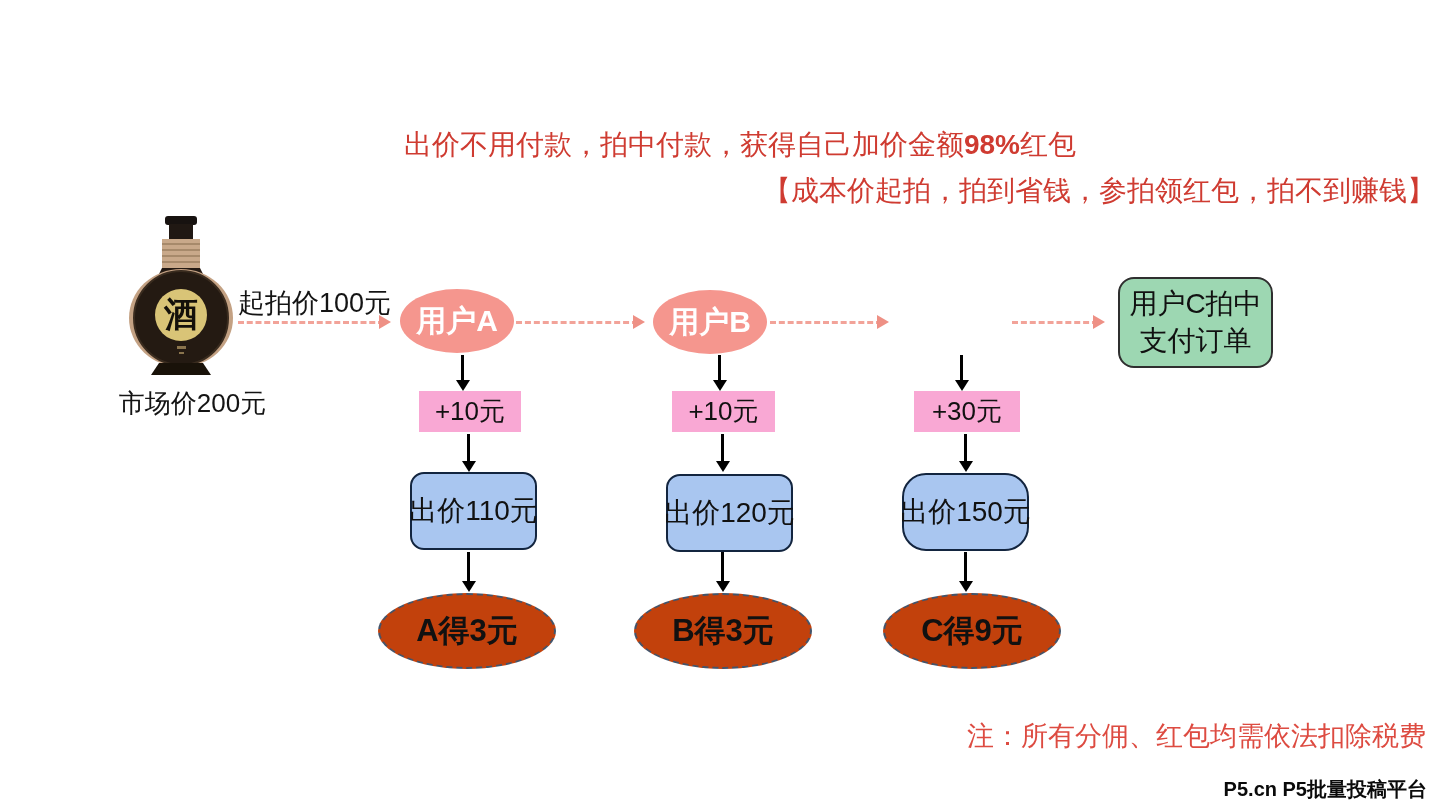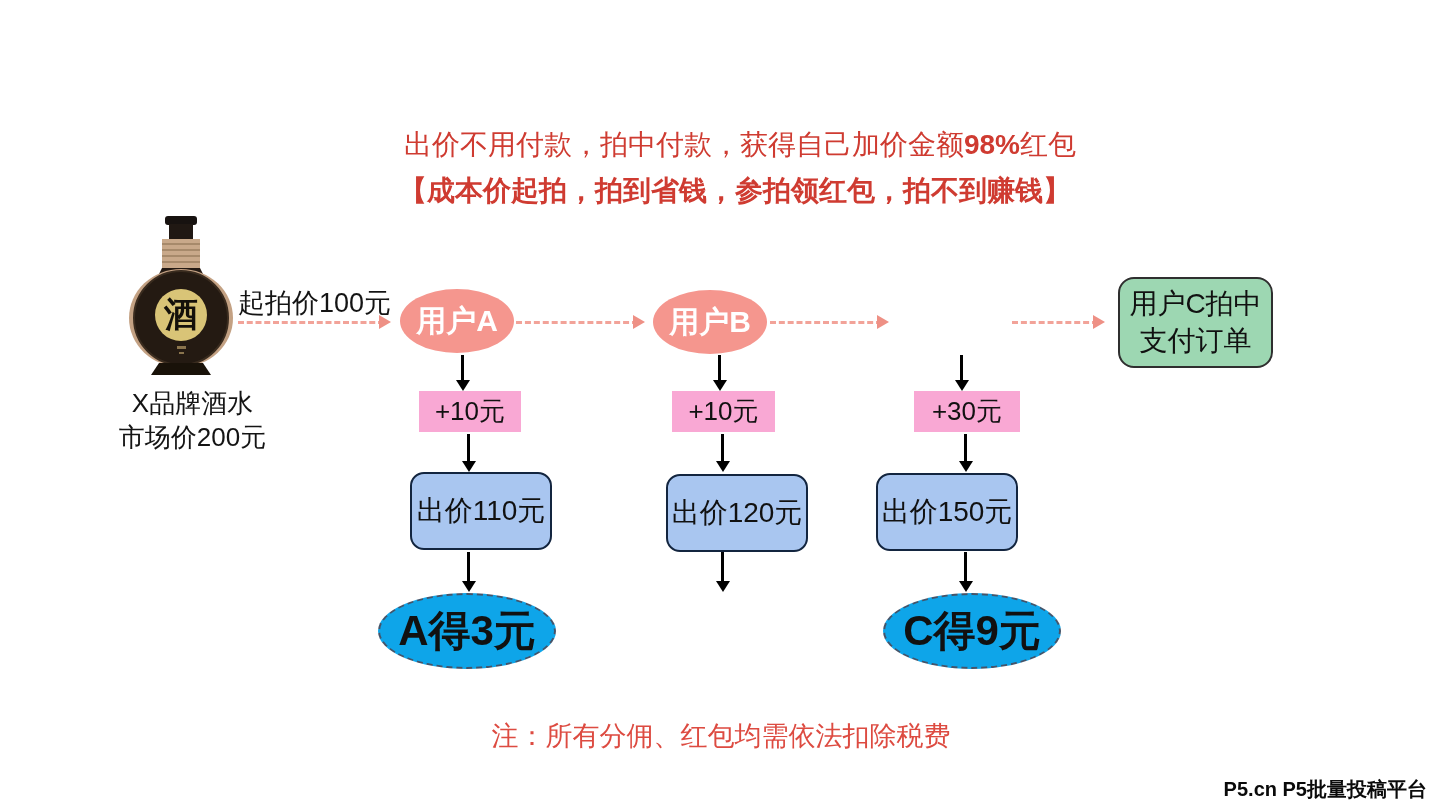--- a/index.html
+++ b/index.html
@@ -8,69 +8,69 @@
     width:1435px;height:808px;
     background:#ffffff;
     overflow:hidden;
     font-family:"Liberation Sans","DejaVu Sans",sans-serif;
     color:#111;
   }
   
   .headline{position:absolute;text-align:center;color:#cf3b31;white-space:nowrap;}
   .headline.l1{left:45px;width:1390px;top:126px;font-size:28px;font-weight:500;}
   .headline.l1 b{font-weight:800;}
-  .headline.l2{left:35px;width:1400px;top:172px;font-size:28px;font-weight:700;}
+  .headline.l2{left:35px;width:1400px;top:172px;font-size:28px;font-weight:400;text-align:right;}
   
   .bottle{position:absolute;left:128px;top:216px;}
   .product-caption{
     position:absolute;left:85px;top:386px;width:215px;
     text-align:center;font-size:26px;line-height:1.32;color:#141414;font-weight:500;
   }
   .start-price{position:absolute;left:238px;top:285px;font-size:27px;color:#141414;font-weight:500;white-space:nowrap;}
   
   .user-ellipse{
     position:absolute;width:114px;height:64px;border-radius:50%;
     background:#f5968e;color:#ffffff;font-weight:800;font-size:30px;
     display:flex;align-items:center;justify-content:center;white-space:nowrap;
   }
   .inc-box{
     position:absolute;height:41px;background:#f9a8d4;color:#111;
     font-size:26px;display:flex;align-items:center;justify-content:center;white-space:nowrap;
   }
   .bid-box{
-    position:absolute;width:142px;height:78px;background:#a9c6f0;
+    position:absolute;width:127px;height:78px;background:#a9c6f0;
     border:2px solid #13253f;border-radius:14px;color:#111;font-size:28px;
     display:flex;align-items:center;justify-content:center;white-space:nowrap;box-sizing:border-box;
   }
   .reward-ellipse{
     position:absolute;width:178px;height:76px;border-radius:50%;
-    background:#0ea5e9;border:2px dashed #44546a;color:#111;
-    font-size:42px;font-weight:800;
+    background:#c2410c;border:2px dashed #44546a;color:#111;
+    font-size:31px;font-weight:800;
     display:flex;align-items:center;justify-content:center;white-space:nowrap;box-sizing:border-box;
   }
   .result-box{
     position:absolute;left:1118px;top:277px;width:155px;height:91px;
     background:#9dd7b2;border:2px solid #2f2f2f;border-radius:16px;
     color:#111;font-size:28px;line-height:1.3;text-align:right;
     display:flex;flex-direction:column;align-items:center;justify-content:center;white-space:nowrap;box-sizing:border-box;
   }
   
   .harrow{position:absolute;height:0;border-top:3px dashed #f2a399;}
   .harrow::after{
     content:"";position:absolute;right:-14px;top:-9px;
     border:7px solid transparent;border-left:12px solid #ee9085;
   }
   .varrow{position:absolute;width:3px;background:#000;}
   .varrow::after{
     content:"";position:absolute;left:50%;bottom:-11px;transform:translateX(-50%);
     border:7px solid transparent;border-top:11px solid #000;border-bottom:none;
   }
   
-  .note{position:absolute;left:0;width:1426px;top:718px;text-align:center;
-        color:#dd4b41;font-size:27px;font-weight:500;margin-left:8px;}
+  .note{position:absolute;left:0;width:1426px;top:718px;text-align:right;
+        color:#dd4b41;font-size:27px;font-weight:500;}
   .watermark{position:absolute;right:8px;top:776px;color:#0a0a0a;font-size:20px;font-weight:800;white-space:nowrap;padding-left:23px;}
 </style>
 </head>
 <body>
 
 <div class="canvas">
 
   <div class="headline l1">
     <span>出价不用付款，拍中付款，获得自己加价金额</span><b>98%</b><span>红包</span>
   </div>
@@ -100,21 +100,20 @@
       <text x="53" y="110" text-anchor="middle" font-size="34" font-weight="700" fill="#14100a">酒</text>
 
       <rect x="49" y="130" width="9" height="3" fill="#8a744d"></rect>
       <rect x="51" y="136" width="5" height="2" fill="#8a744d"></rect>
 
       <polygon points="31,147 75,147 83,159 23,159" fill="#191209"></polygon>
     </svg>
   </div>
 
   <div class="product-caption">
-    <div>X品牌酒水</div>
     <div>市场价200元</div>
   </div>
 
   <div class="start-price">起拍价100元</div>
 
   <div class="harrow" style="left:238px;top:321px;width:146px;"></div>
   <div class="harrow" style="left:516px;top:321px;width:122px;"></div>
   <div class="harrow" style="left:770px;top:321px;width:112px;"></div>
   <div class="harrow" style="left:1012px;top:321px;width:86px;"></div>
 
@@ -137,21 +136,22 @@
   <div class="varrow" style="left:960px;top:355px;height:25px;"></div>
   <div class="varrow" style="left:964px;top:434px;height:27px;"></div>
   <div class="varrow" style="left:964px;top:552px;height:29px;"></div>
 
   <div class="inc-box" style="left:419px;top:391px;width:102px;">+10元</div>
   <div class="inc-box" style="left:672px;top:391px;width:103px;">+10元</div>
   <div class="inc-box" style="left:914px;top:391px;width:106px;">+30元</div>
 
   <div class="bid-box" style="left:410px;top:472px;">出价110元</div>
   <div class="bid-box" style="left:666px;top:474px;">出价120元</div>
-  <div class="bid-box" style="left:876px;top:473px;">出价150元</div>
+  <div class="bid-box" style="left:902px;top:473px;border-radius:24px;">出价150元</div>
 
   <div class="reward-ellipse" style="left:378px;top:593px;">A得3元</div>
+  <div class="reward-ellipse" style="left:634px;top:593px;">B得3元</div>
   <div class="reward-ellipse" style="left:883px;top:593px;">C得9元</div>
 
   <div class="note">注：所有分佣、红包均需依法扣除税费</div>
   <div class="watermark">P5.cn P5批量投稿平台</div>
 
 </div>
 
 </body></html>

